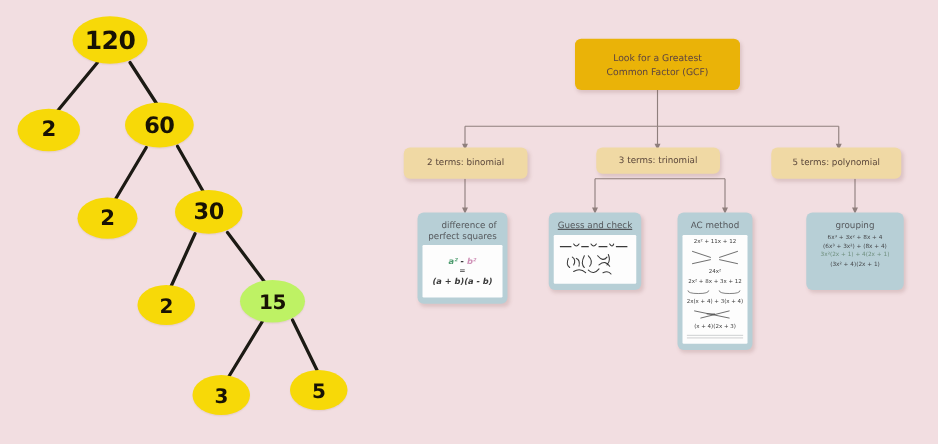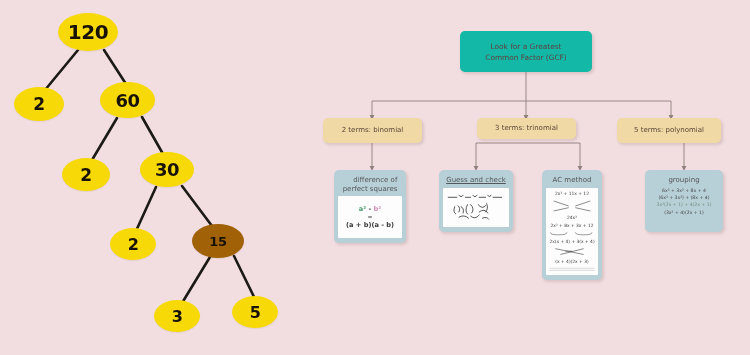--- a/index.html
+++ b/index.html
@@ -83,20 +83,21 @@
     overflow:hidden;
     box-sizing:border-box;
     padding:2px 1px;
   }
   .dps-body{gap:1px;}
   .dps-line{
     font-size:6.6px;
     font-weight:bold;
     line-height:8px;
     white-space:nowrap;
+    font-style:italic;
   }
   .dps-a{color:#4c9b6e;}
   .dps-b{color:#cf8fb6;}
   .dps-op{color:#3a3a3a;}
   .eq{color:#3a3a3a;font-size:6px;line-height:6px;}
 
   .scribble-svg{width:100%;height:100%;display:block;}
 
   .ac-line{
     font-size:4.4px;
@@ -152,21 +153,21 @@
         </div>
         <div class="tree-node" style="left: 62px; top: 158px; width: 48px; height: 33px; font-size: 17px; background: rgb(247, 217, 8);">
           <span>2</span>
         </div>
         <div class="tree-node" style="left: 140px; top: 152px; width: 54px; height: 35px; font-size: 18px; background: rgb(247, 217, 8);">
           <span>30</span>
         </div>
         <div class="tree-node" style="left: 110px; top: 228px; width: 46px; height: 32px; font-size: 16px; background: rgb(247, 217, 8);">
           <span>2</span>
         </div>
-        <div class="tree-node" style="left: 192px; top: 224px; width: 52px; height: 34px; font-size: 13px; background: #a16207;">
+        <div class="tree-node" style="left: 192px; top: 224px; width: 52px; height: 34px; font-size: 16px; background: #bef264;">
           <span>15</span>
         </div>
         <div class="tree-node" style="left: 154px; top: 300px; width: 46px; height: 32px; font-size: 16px; background: rgb(247, 217, 8);">
           <span>3</span>
         </div>
         <div class="tree-node" style="left: 232px; top: 296px; width: 46px; height: 32px; font-size: 16px; background: rgb(247, 217, 8);">
           <span>5</span>
         </div>
       </div>
   </div>
@@ -196,21 +197,21 @@
         <polygon points="72,120 69.6,115 74.4,115"></polygon>
         <polygon points="226,120 223.6,115 228.4,115"></polygon>
         <polygon points="371,120 368.6,115 373.4,115"></polygon>
         <polygon points="72,171 69.6,166 74.4,166"></polygon>
         <polygon points="176,171 173.6,166 178.4,166"></polygon>
         <polygon points="280,171 277.6,166 282.4,166"></polygon>
         <polygon points="384,171 381.6,166 386.4,166"></polygon>
       </g>
     </svg>
 
-    <div class="box gcf-box" id="gcf-box" style="left: 160px; top: 31px; width: 132px; height: 41px; background: #14b8a6;">
+    <div class="box gcf-box" id="gcf-box" style="left: 160px; top: 31px; width: 132px; height: 41px; background: #eab308;">
       <span>Look for a Greatest</span>
       <span>Common Factor (GCF)</span>
     </div>
 
     <div class="box term-box" id="branch-0" style="left: 23px; top: 118px; width: 99px; height: 25px; background: rgb(240, 217, 164);">
       <span>2 terms: binomial</span>
     </div>
     <div class="box term-box" id="branch-1" style="left: 177px; top: 118px; width: 99px; height: 21px; background: rgb(240, 217, 164);">
       <span>3 terms: trinomial</span>
     </div>

